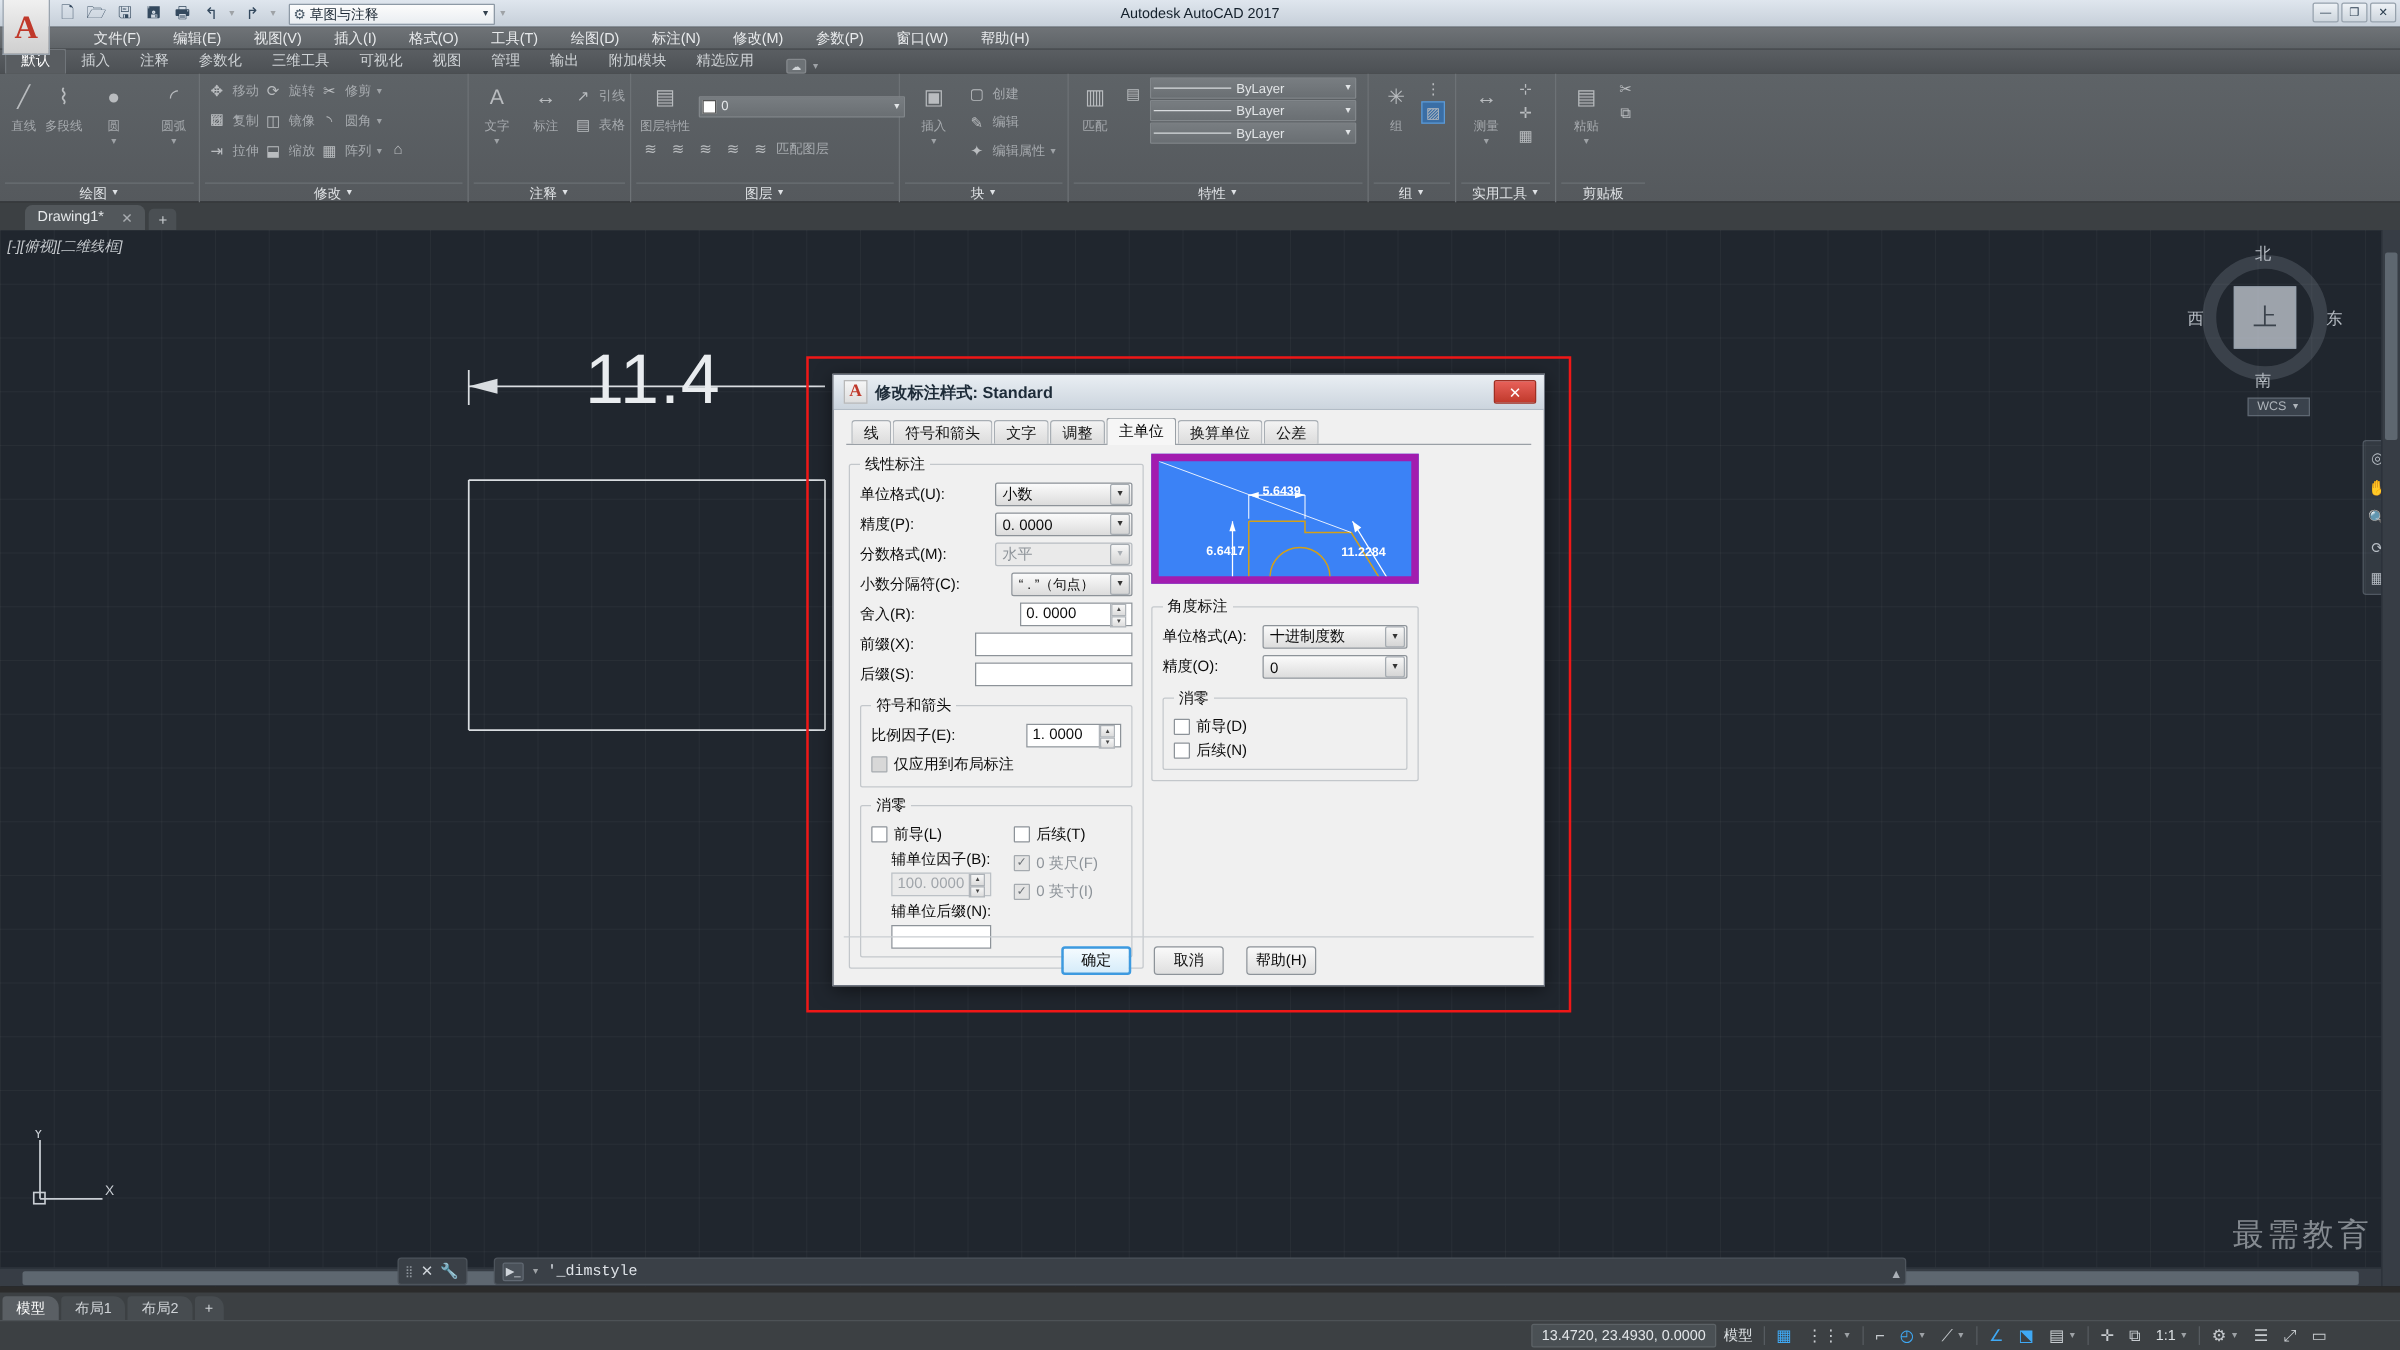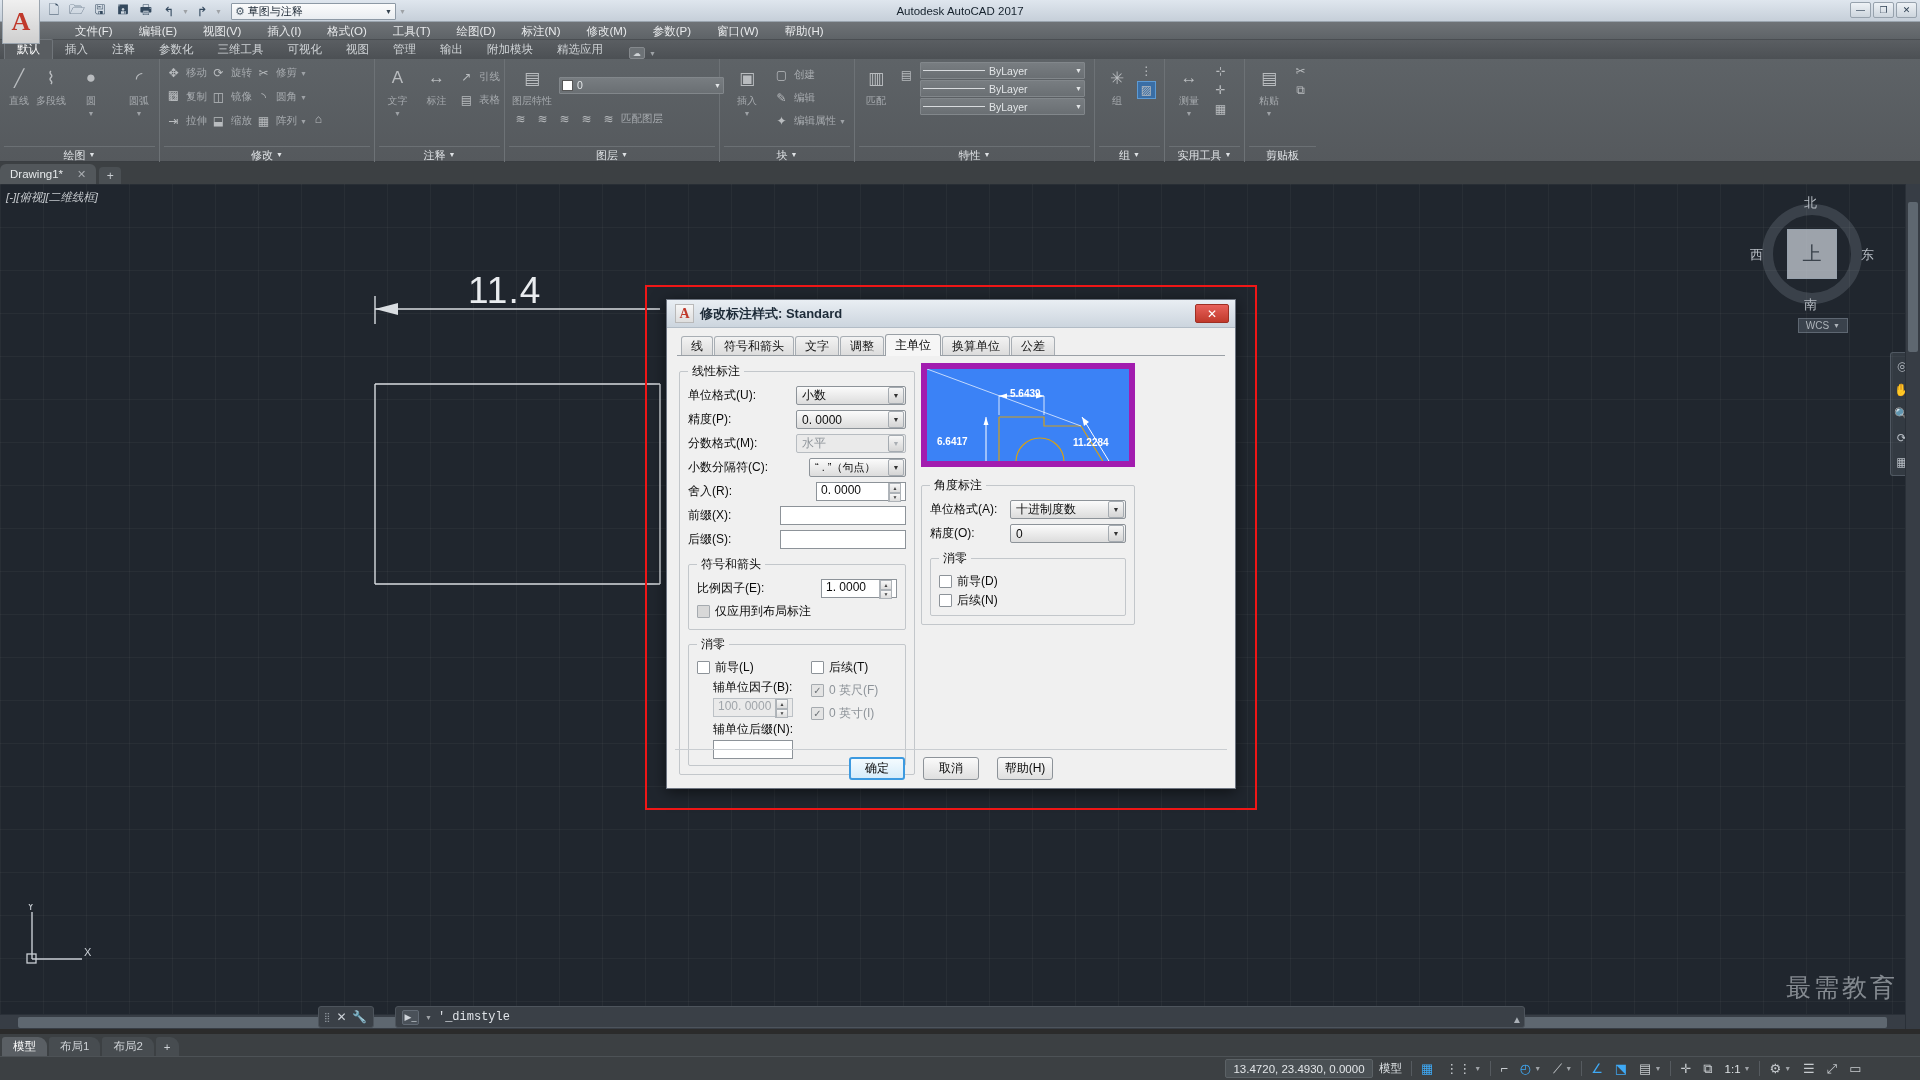--- a/index.html
+++ b/index.html
@@ -141,21 +141,21 @@
   .lineline { width: 62px; height: 0; border-top: 1px solid #d8dbde; }
 
   
   .docbar {
     position: absolute; top: 162px; left: 0; width: 1920px; height: 22px;
     background: #3c4043; display: flex; align-items: flex-end;
   }
   .doctab {
     height: 20px; background: #52575b; color: #e6e9eb; font-size: 11.5px;
     border-radius: 6px 6px 0 0; padding: 0 10px;
-    display: flex; align-items: center; gap: 14px; 
+    display: flex; align-items: center; gap: 14px; margin-left: 20px;
   }
   .doctab .x { font-size: 11px; color: #a8acb0; }
   .docplus {
     width: 22px; height: 17px; background: #4a4f53; color: #c9cdd1;
     border-radius: 4px 4px 0 0; margin-left: 3px; font-size: 12px;
     display: flex; align-items: center; justify-content: center;
   }
 
   
   .canvas {
@@ -164,21 +164,21 @@
     background-image:
       linear-gradient(rgba(255,255,255,0.035) 1px, transparent 1px),
       linear-gradient(90deg, rgba(255,255,255,0.035) 1px, transparent 1px);
     background-size: 43px 43px;
     overflow: hidden;
   }
   .vplabel {
     position: absolute; top: 6px; left: 6px; font-size: 11.5px; color: #c5c9cd; font-style: italic;
   }
   .dimnum {
-    position: absolute; font-size: 37px; color: #e9ecef;
+    position: absolute; font-size: 56px; color: #e9ecef;
     font-family: "Liberation Sans", sans-serif; letter-spacing: 1px;
   }
 
   
   .compass { position: absolute; right: 50px; top: 12px; width: 116px; height: 116px; }
   .cring {
     position: absolute; inset: 8px; border-radius: 50%;
     border: 11px solid rgba(190,200,212,0.17);
   }
   .ccube {
@@ -1074,21 +1074,21 @@
               <polygon points="155,48 157,57 162,53" fill="#ffffff"></polygon>
               <polygon points="196,115 194,106 189,110" fill="#ffffff"></polygon>
               <line x1="154" y1="57" x2="158,47" stroke="#ffffff" stroke-width="0.7"></line>
 
               <path d="M 128,128 A 36 36 0 0 1 146,98" stroke="#ffffff" stroke-width="0.9" fill="none"></path>
               <polygon points="146,98 140,102 144,105" fill="#ffffff"></polygon>
 
               <line x1="46" y1="130" x2="84" y2="116" stroke="#ffffff" stroke-width="0.9"></line>
             </svg>
             <div class="pv-t" style="left:83px;top:19px">5.6439</div>
-            <div class="pv-t" style="left:10px;top:67px">6.6417</div>
+            <div class="pv-t" style="left:38px;top:67px">6.6417</div>
             <div class="pv-t" style="left:146px;top:68px">11.2284</div>
             <div class="pv-t" style="left:118px;top:92px;font-size:9px">60°</div>
             <div class="pv-t" style="left:3px;top:122px">R4.4697</div>
           </div>
 
           <fieldset style="margin-top:10px">
             <legend>角度标注</legend>
             <div class="frow">
               <span class="flabel">单位格式(A):</span>
               <span class="fspace"></span>

